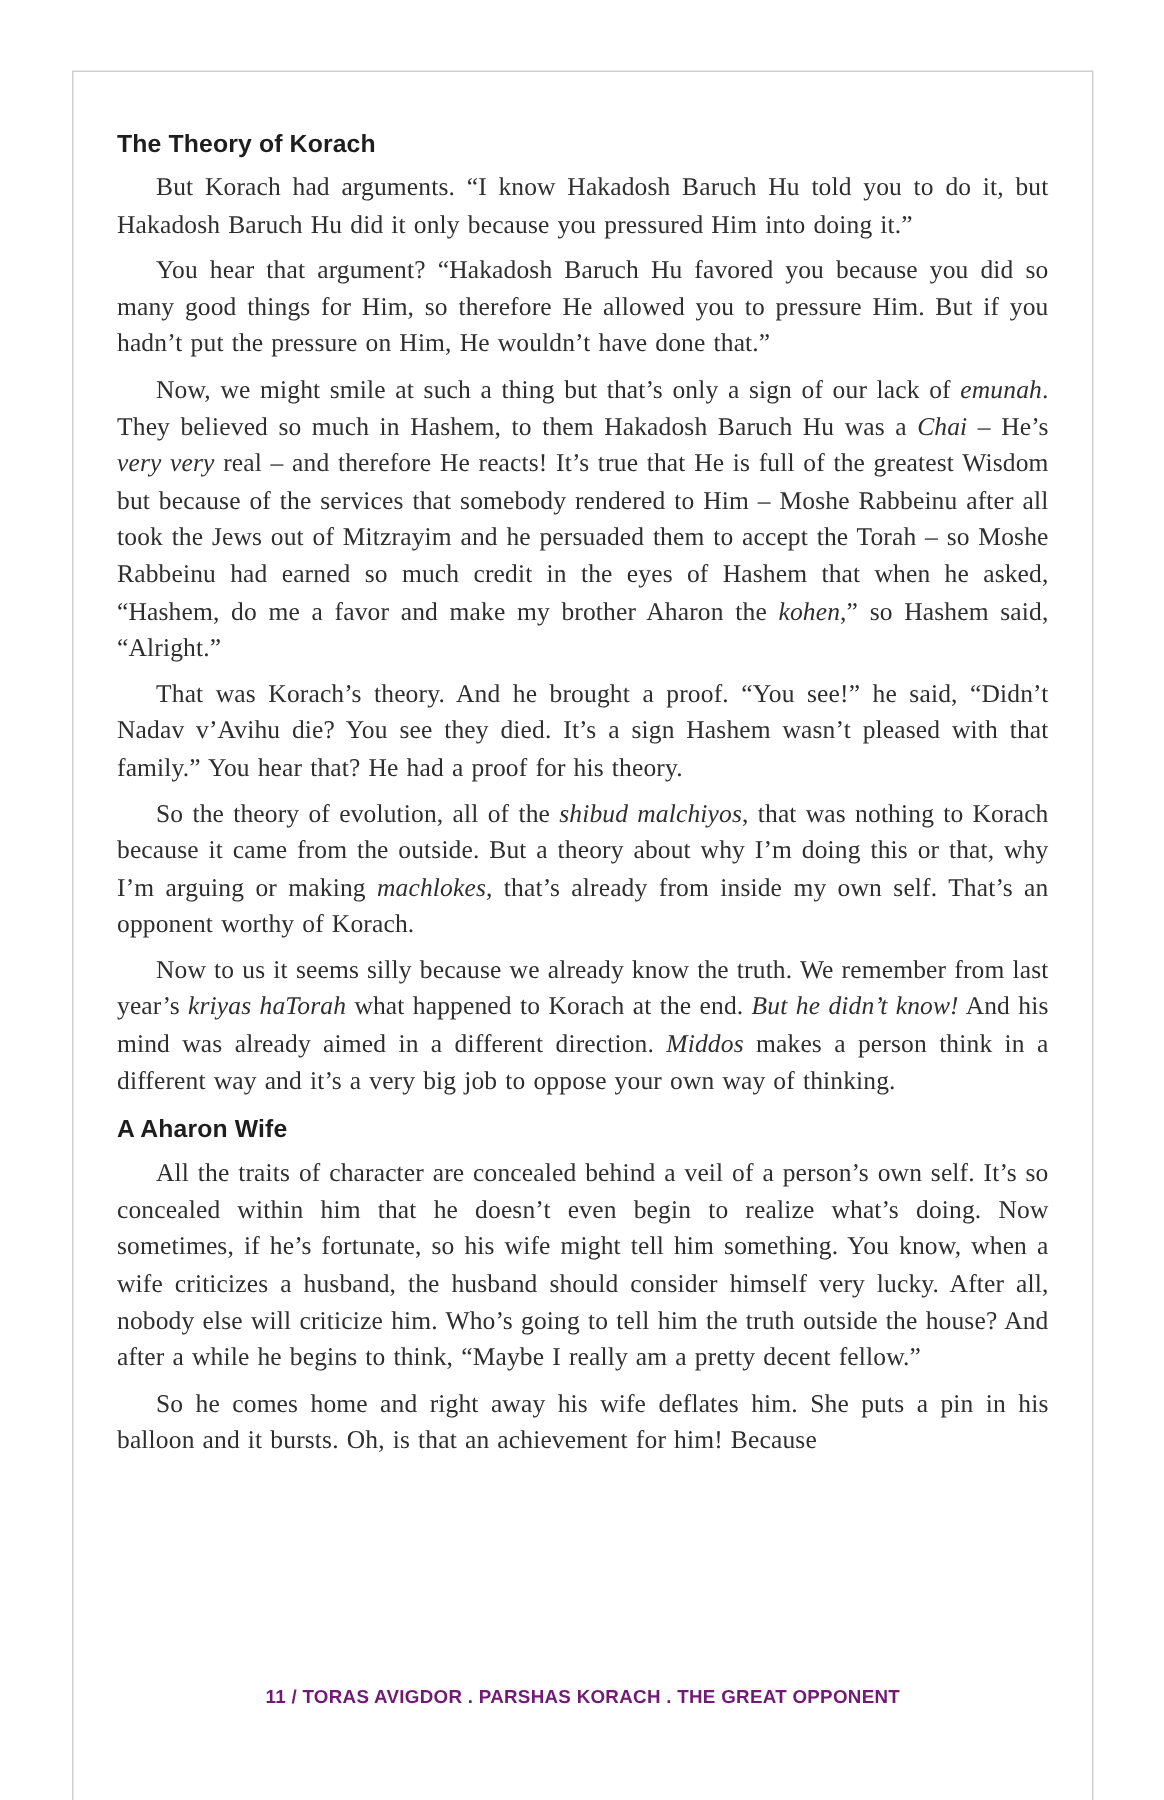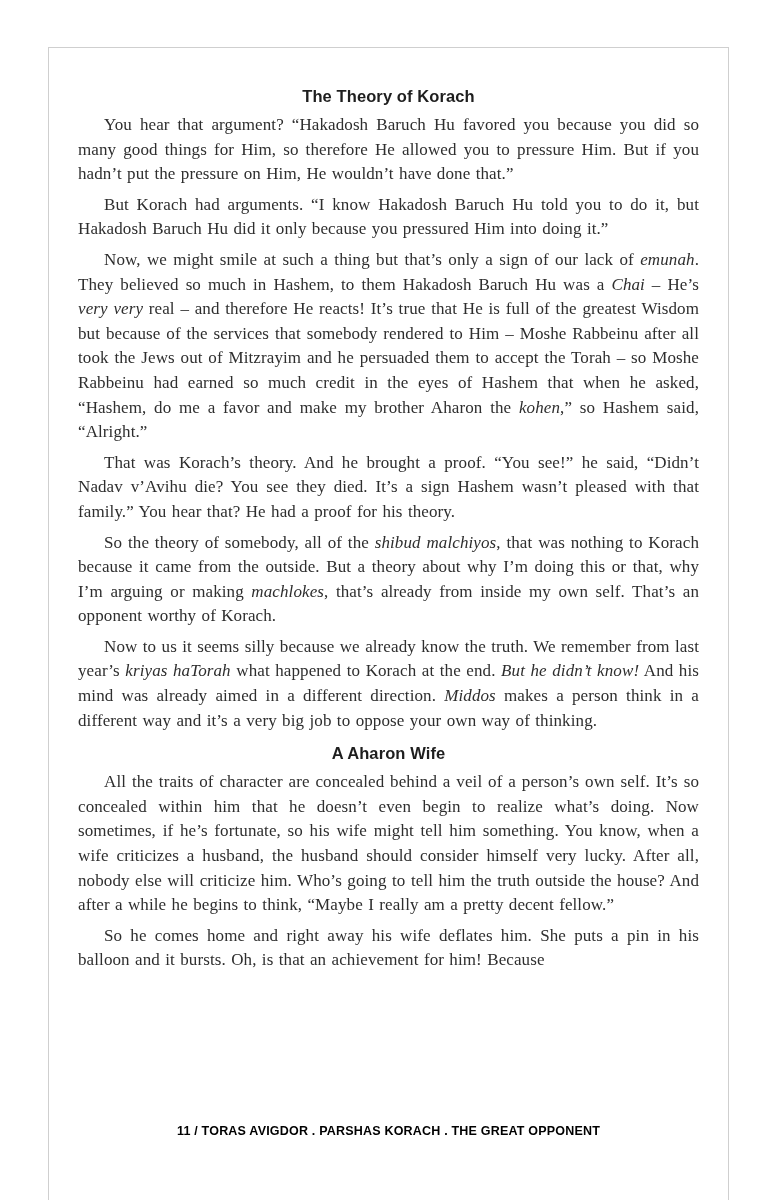--- a/index.html
+++ b/index.html
@@ -25,21 +25,20 @@
     background: #ffffff;
   }
   .content {
     padding: 38px 29px 0 29px;
   }
   .content h2 {
     font-family: "Liberation Sans", sans-serif;
     font-weight: 700;
     font-size: 16.5px;
     line-height: 20px;
-    text-align: center;
     color: #1e1e1e;
     letter-spacing: 0.1px;
     margin: 10px 0 7px 0;
   }
   .content h2:first-child {
     margin-top: 0;
   }
   .content p {
     font-family: "Liberation Serif", serif;
     font-size: 17px;
@@ -56,34 +55,34 @@
   .footer {
     position: absolute;
     top: 1076px;
     left: 0;
     width: 100%;
     text-align: center;
     font-family: "Liberation Sans", sans-serif;
     font-weight: 700;
     font-size: 12.5px;
     letter-spacing: 0.2px;
-    color: #000000;
+    color: #701a75;
   }
 </style>
 </head>
 <body>
 
 <div class="page">
   <div class="content" id="content">
       <h2>The Theory of Korach</h2>
+      <p><span>But Korach had arguments. “I know Hakadosh Baruch Hu told you to do it, but Hakadosh Baruch Hu did it only because you pressured Him into doing it.”</span></p>
       <p><span>You hear that argument? “Hakadosh Baruch Hu favored you because you did so many good things for Him, so therefore He allowed you to pressure Him. But if you hadn’t put the pressure on Him, He wouldn’t have done that.”</span></p>
-      <p><span>But Korach had arguments. “I know Hakadosh Baruch Hu told you to do it, but Hakadosh Baruch Hu did it only because you pressured Him into doing it.”</span></p>
       <p><span>Now, we might smile at such a thing but that’s only a sign of our lack of </span><em>emunah</em><span>. They believed so much in Hashem, to them Hakadosh Baruch Hu was a </span><em>Chai</em><span> – He’s </span><em>very very</em><span> real – and therefore He reacts! It’s true that He is full of the greatest Wisdom but because of the services that somebody rendered to Him – Moshe Rabbeinu after all took the Jews out of Mitzrayim and he persuaded them to accept the Torah – so Moshe Rabbeinu had earned so much credit in the eyes of Hashem that when he asked, “Hashem, do me a favor and make my brother Aharon the </span><em>kohen</em><span>,” so Hashem said, “Alright.”</span></p>
       <p><span>That was Korach’s theory. And he brought a proof. “You see!” he said, “Didn’t Nadav v’Avihu die? You see they died. It’s a sign Hashem wasn’t pleased with that family.” You hear that? He had a proof for his theory.</span></p>
-      <p><span>So the theory of somebody, all of the </span><em>shibud malchiyos</em><span>, that was nothing to Korach because it came from the outside. But a theory about why I’m doing this or that, why I’m arguing or making </span><em>machlokes</em><span>, that’s already from inside my own self. That’s an opponent worthy of Korach.</span></p>
+      <p><span>So the theory of evolution, all of the </span><em>shibud malchiyos</em><span>, that was nothing to Korach because it came from the outside. But a theory about why I’m doing this or that, why I’m arguing or making </span><em>machlokes</em><span>, that’s already from inside my own self. That’s an opponent worthy of Korach.</span></p>
       <p><span>Now to us it seems silly because we already know the truth. We remember from last year’s </span><em>kriyas haTorah</em><span> what happened to Korach at the end. </span><em>But he didn’t know!</em><span> And his mind was already aimed in a different direction. </span><em>Middos</em><span> makes a person think in a different way and it’s a very big job to oppose your own way of thinking.</span></p>
       <h2>A Aharon Wife</h2>
       <p><span>All the traits of character are concealed behind a veil of a person’s own self. It’s so concealed within him that he doesn’t even begin to realize what’s doing. Now sometimes, if he’s fortunate, so his wife might tell him something. You know, when a wife criticizes a husband, the husband should consider himself very lucky. After all, nobody else will criticize him. Who’s going to tell him the truth outside the house? And after a while he begins to think, “Maybe I really am a pretty decent fellow.”</span></p>
       <p><span>So he comes home and right away his wife deflates him. She puts a pin in his balloon and it bursts. Oh, is that an achievement for him! Because</span></p>
     </div>
   <div class="footer">
     <span>11 / TORAS AVIGDOR . PARSHAS KORACH . THE GREAT OPPONENT</span>
   </div>
 </div>
 

